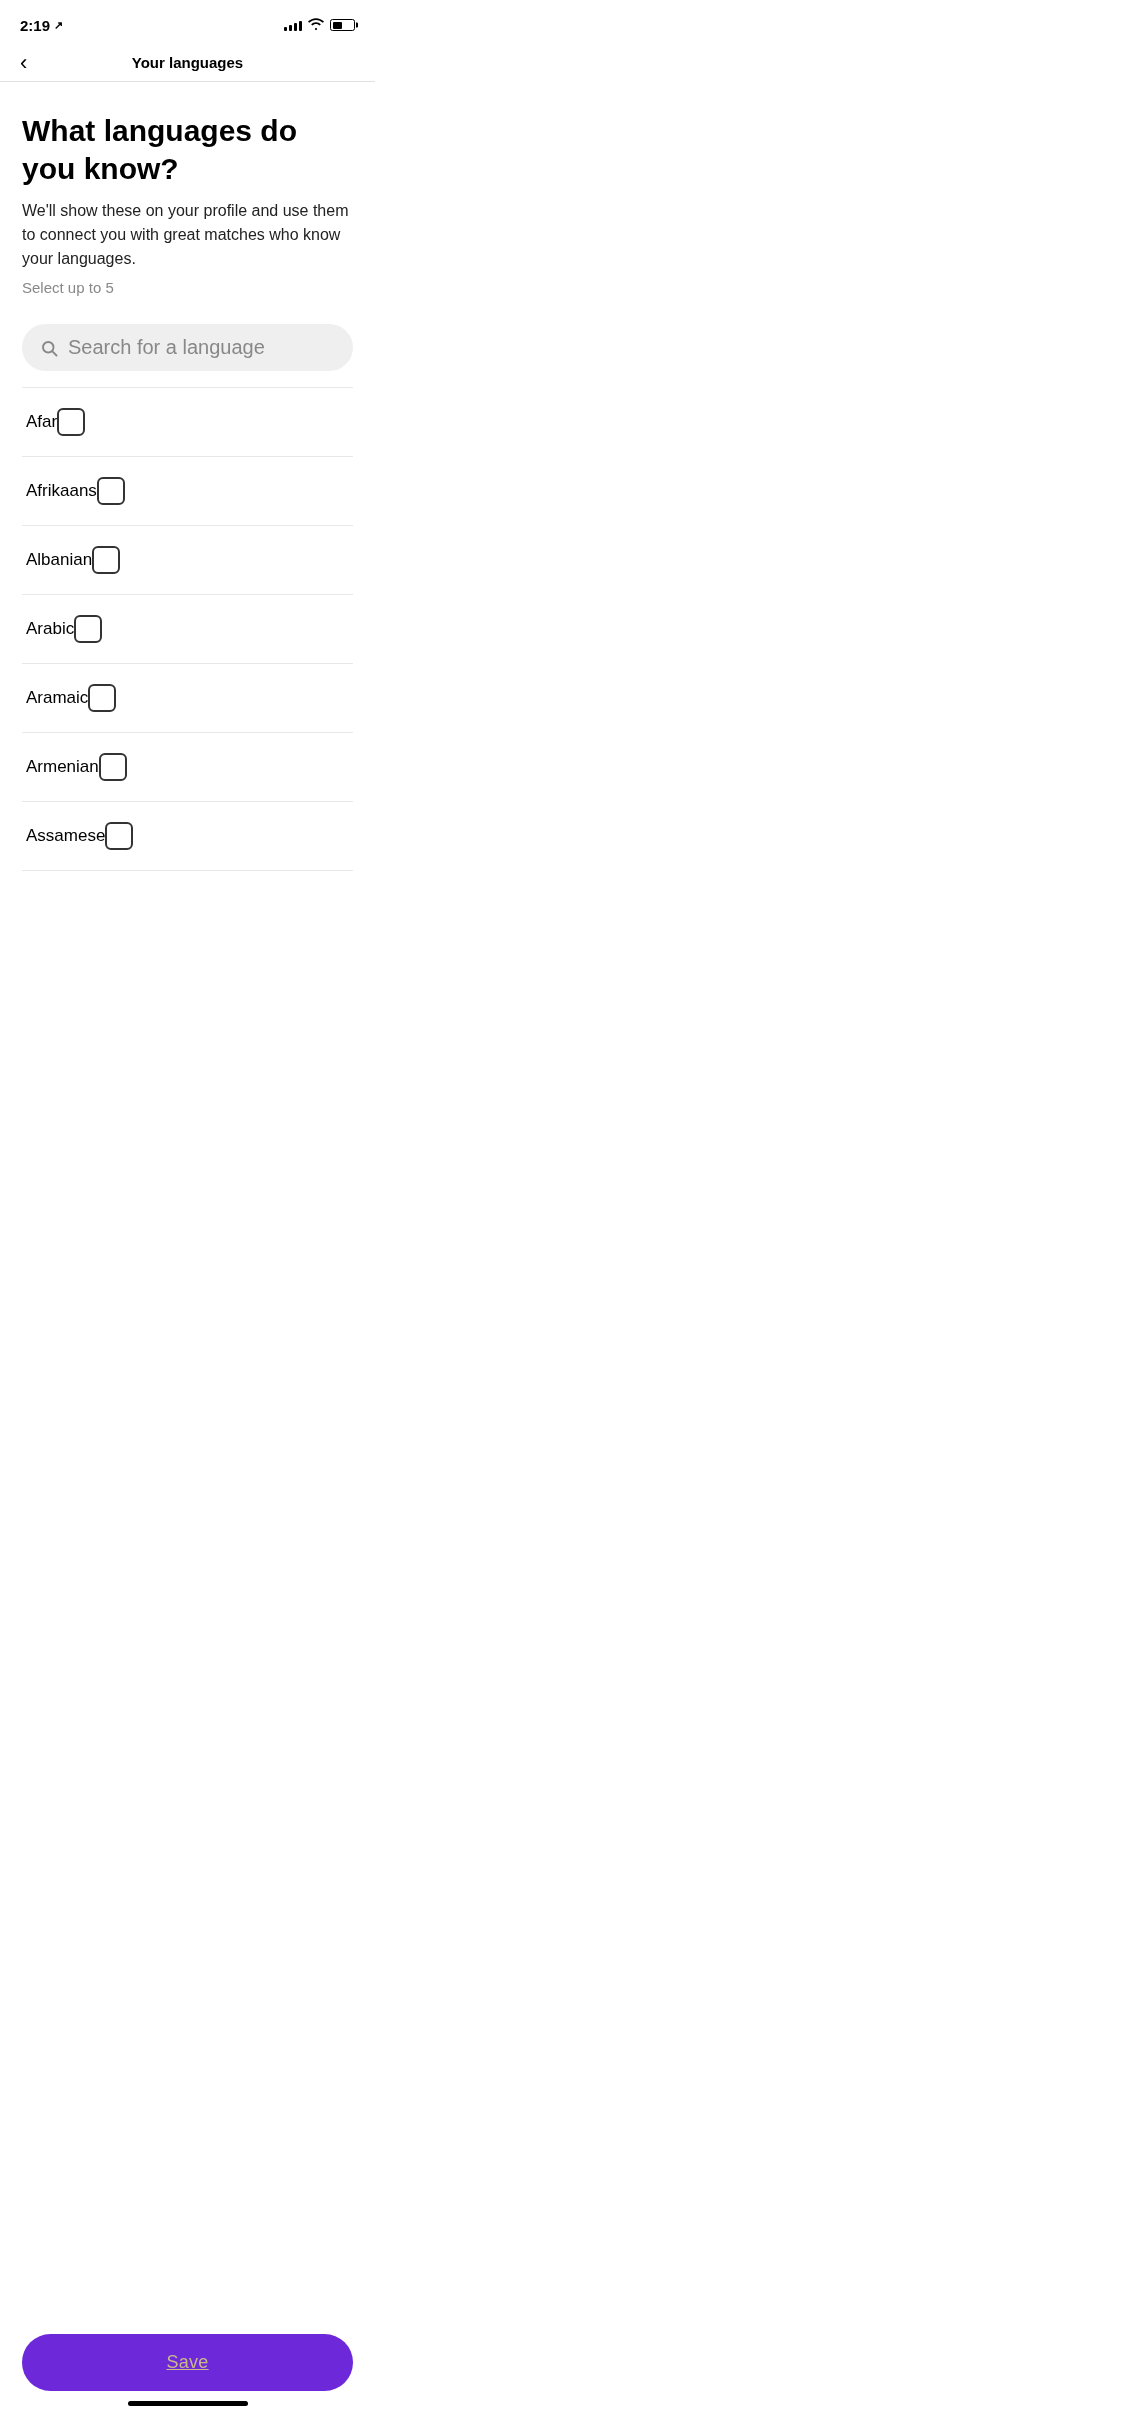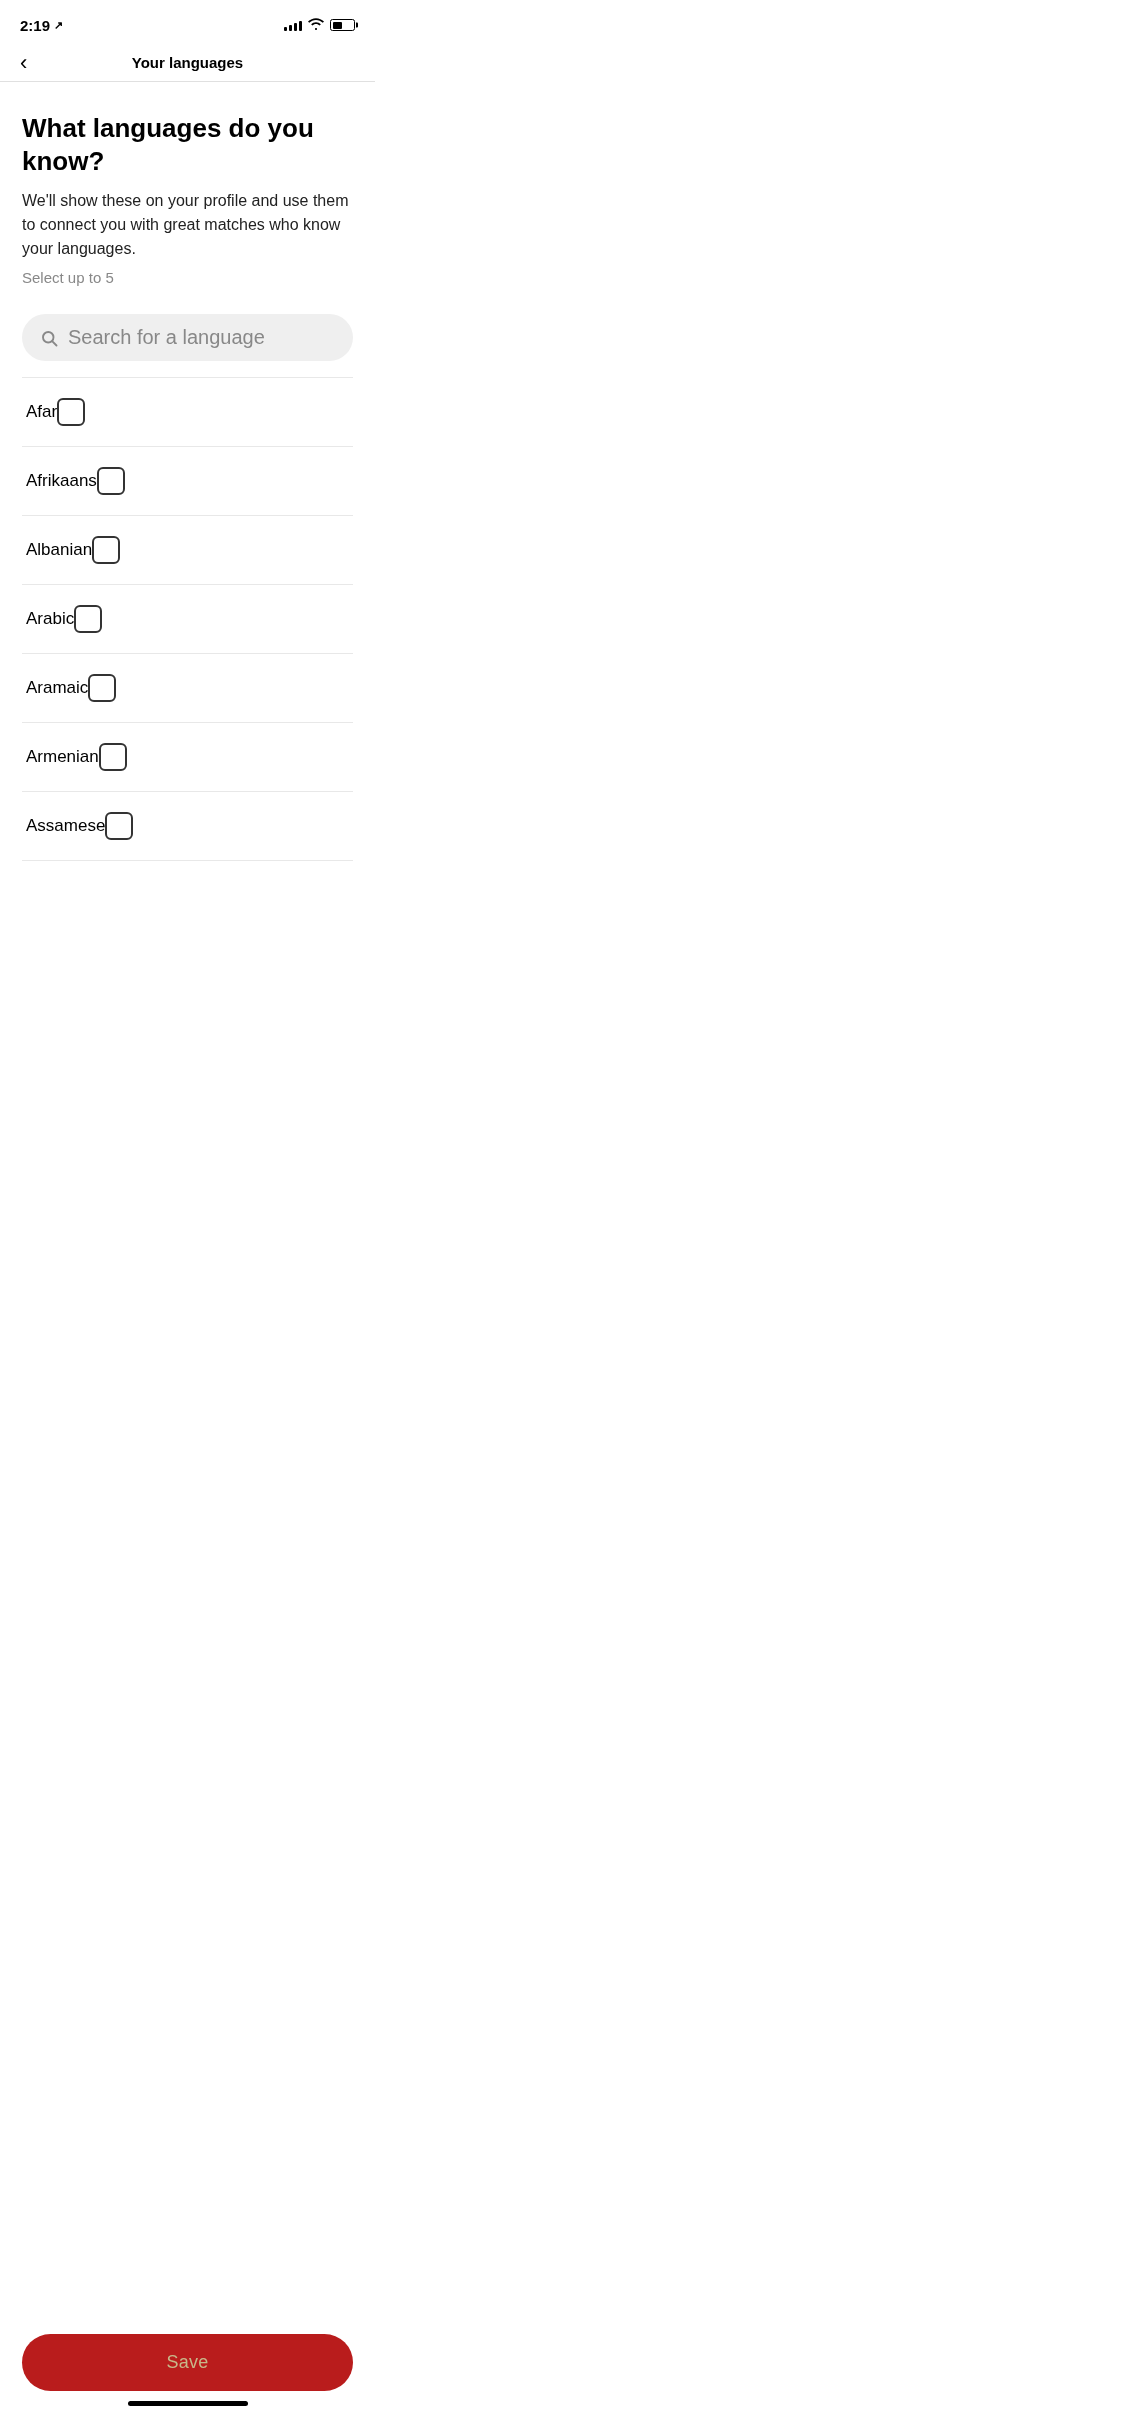--- a/index.html
+++ b/index.html
@@ -112,21 +112,21 @@
       font-size: 15px;
       font-weight: 600;
       color: #000;
     }
 
     .content {
       padding: 30px 22px 0 22px;
     }
 
     .page-heading {
-      font-size: 26px;
+      font-size: 30px;
       font-weight: 700;
       color: #000;
       margin-bottom: 12px;
       line-height: 1.25;
     }
 
     .page-description {
       font-size: 16px;
       color: #222;
       line-height: 1.5;
@@ -203,28 +203,29 @@
       bottom: 0;
       left: 0;
       width: 375px;
       background: #fff;
       padding: 16px 22px 30px 22px;
     }
 
     .save-button {
       width: 100%;
       padding: 18px;
-      background: #b91c1c;
+      background: #6d28d9;
       border: none;
       border-radius: 30px;
       font-size: 18px;
       font-weight: 500;
       color: #c8b88a;
       cursor: pointer;
       letter-spacing: 0.3px;
+      text-decoration: underline;
     }
 
     .home-indicator {
       display: flex;
       justify-content: center;
       margin-top: 10px;
     }
 
     .home-indicator-bar {
       width: 120px;

